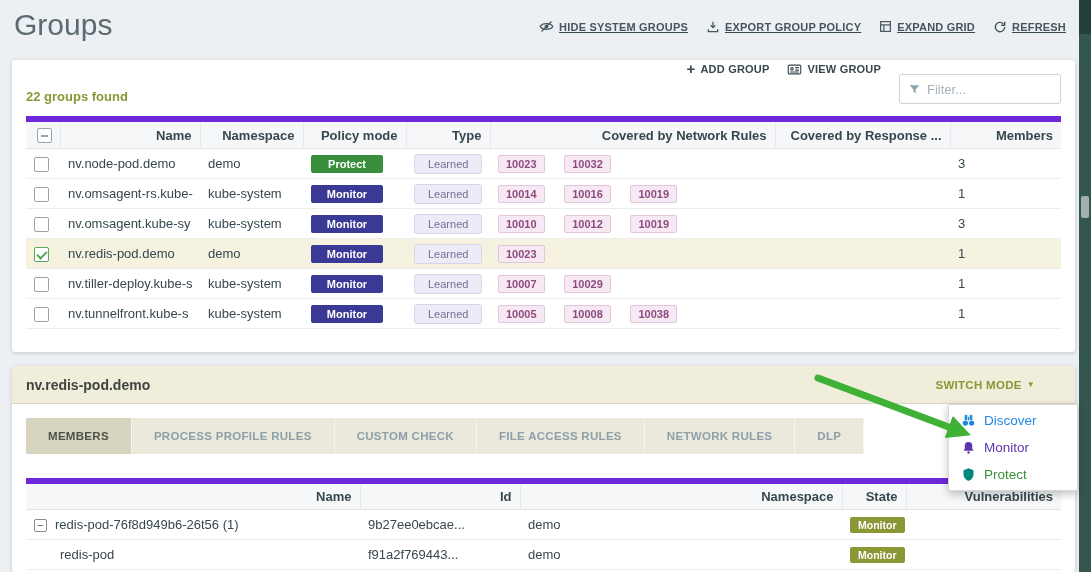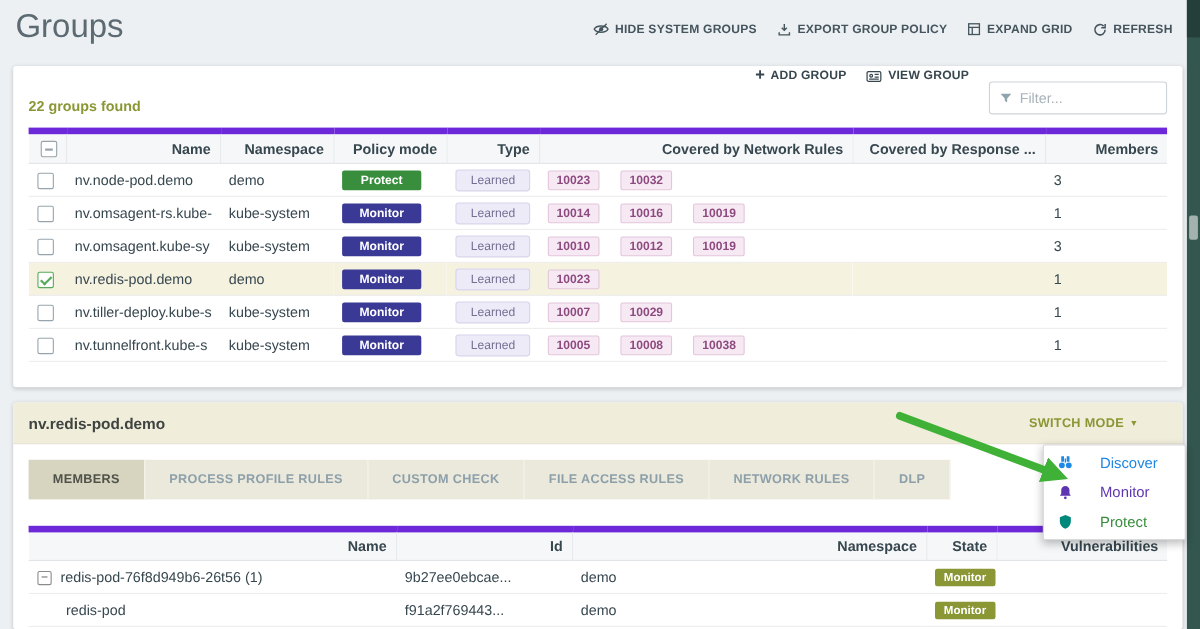--- a/index.html
+++ b/index.html
@@ -13,21 +13,21 @@
   }
   svg { display:block; }
 
   
   .page-title {
     position:absolute; left:14px; top:8px;
     font-size:30px; font-weight:400; color:#5c6a72;
   }
   .top-actions {
     position:absolute; top:19px; right:25px;
-    display:flex; align-items:center; gap:18px;
+    display:flex; align-items:center; gap:18px;text-decoration:underline;
   }
   .top-action {
     display:flex; align-items:center; gap:5px;
     font-size:11px; font-weight:bold; color:#44555e;
     letter-spacing:.2px; cursor:pointer; white-space:nowrap;
   }
   .top-action .ticon { color:#44555e; }
 
   
   .card {
@@ -164,21 +164,21 @@
   .child-name { padding-left:34px !important; }
 
   
   .dropdown {
     position:absolute; left:948px; top:404px; width:130px;
     background:#fff; border:1px solid #d9d9d9; border-radius:2px;
     box-shadow:0 3px 8px rgba(0,0,0,.25);
     padding:2px 0; z-index:20;
   }
   .menu-item {
-    display:flex; align-items:center; gap:24px;
+    display:flex; align-items:center; gap:8px;
     height:27px; padding:0 12px;
     font-size:13.5px; cursor:pointer; white-space:nowrap;
   }
   .mi-discover { color:#1e88e5; }
   .mi-monitor  { color:#5e35b1; }
   .mi-protect  { color:#388e3c; }
   .mi-protect .micon { color:#00897b; }
 
   
   .arrow-overlay {

